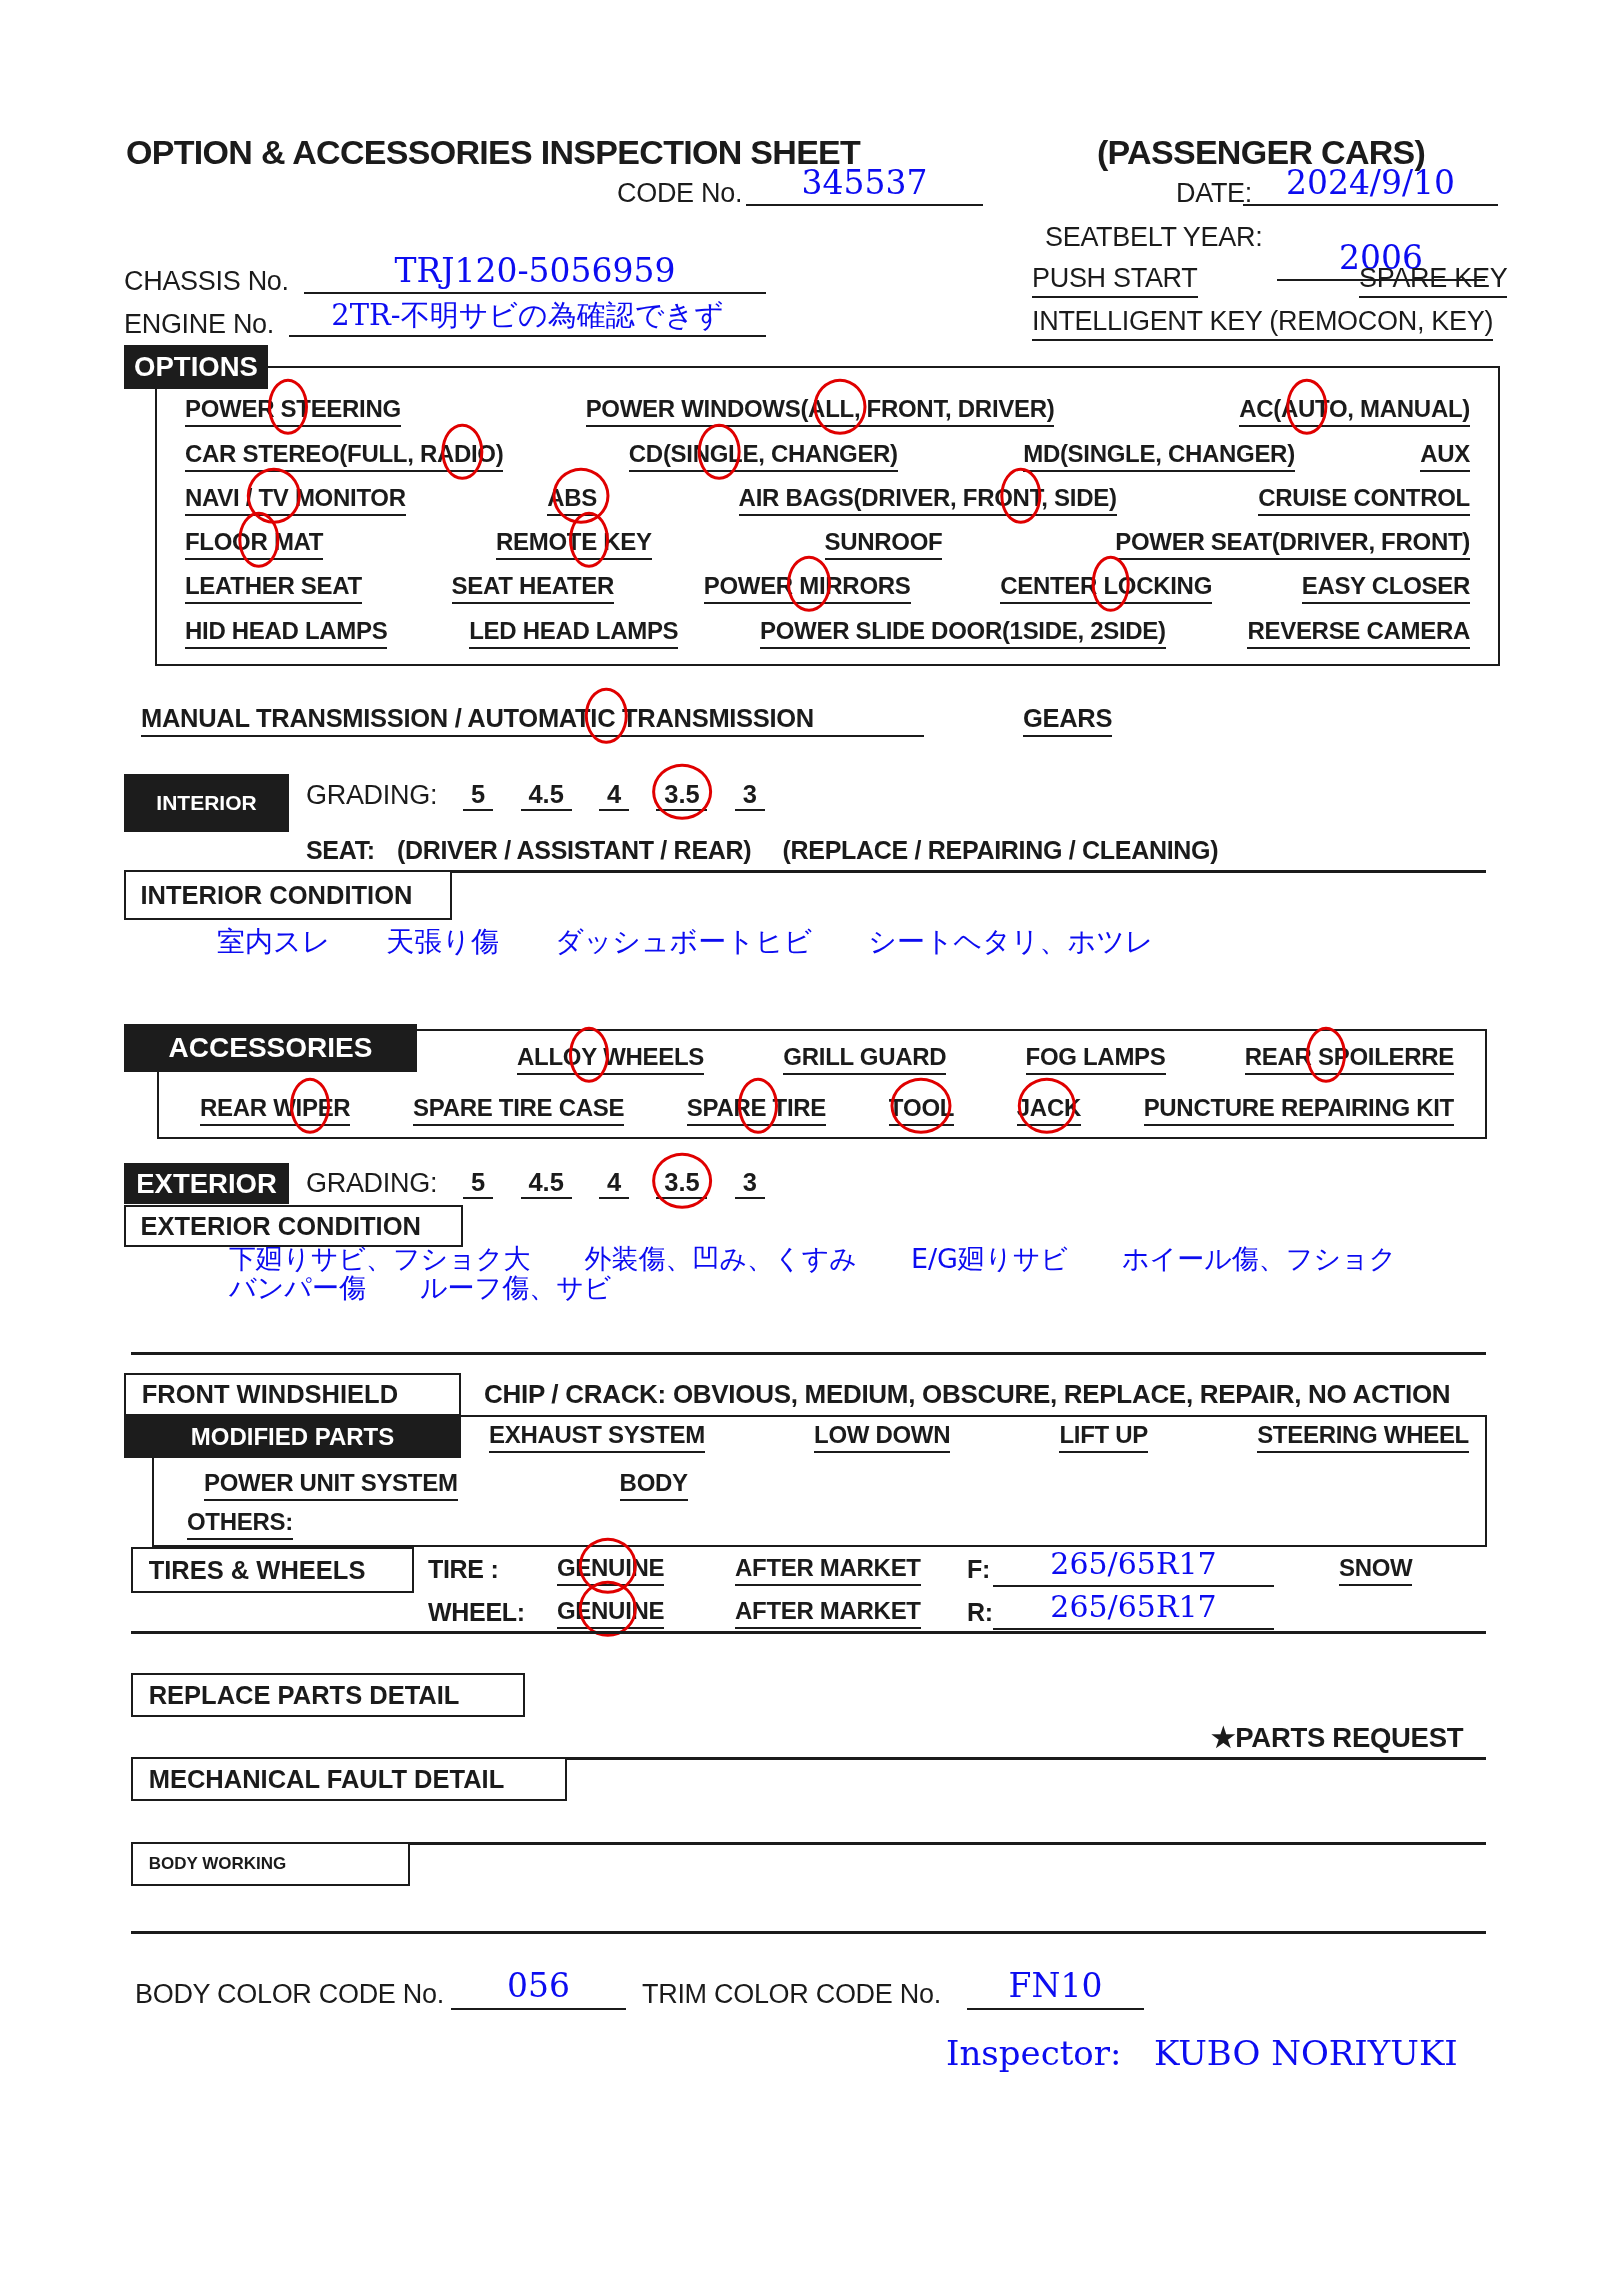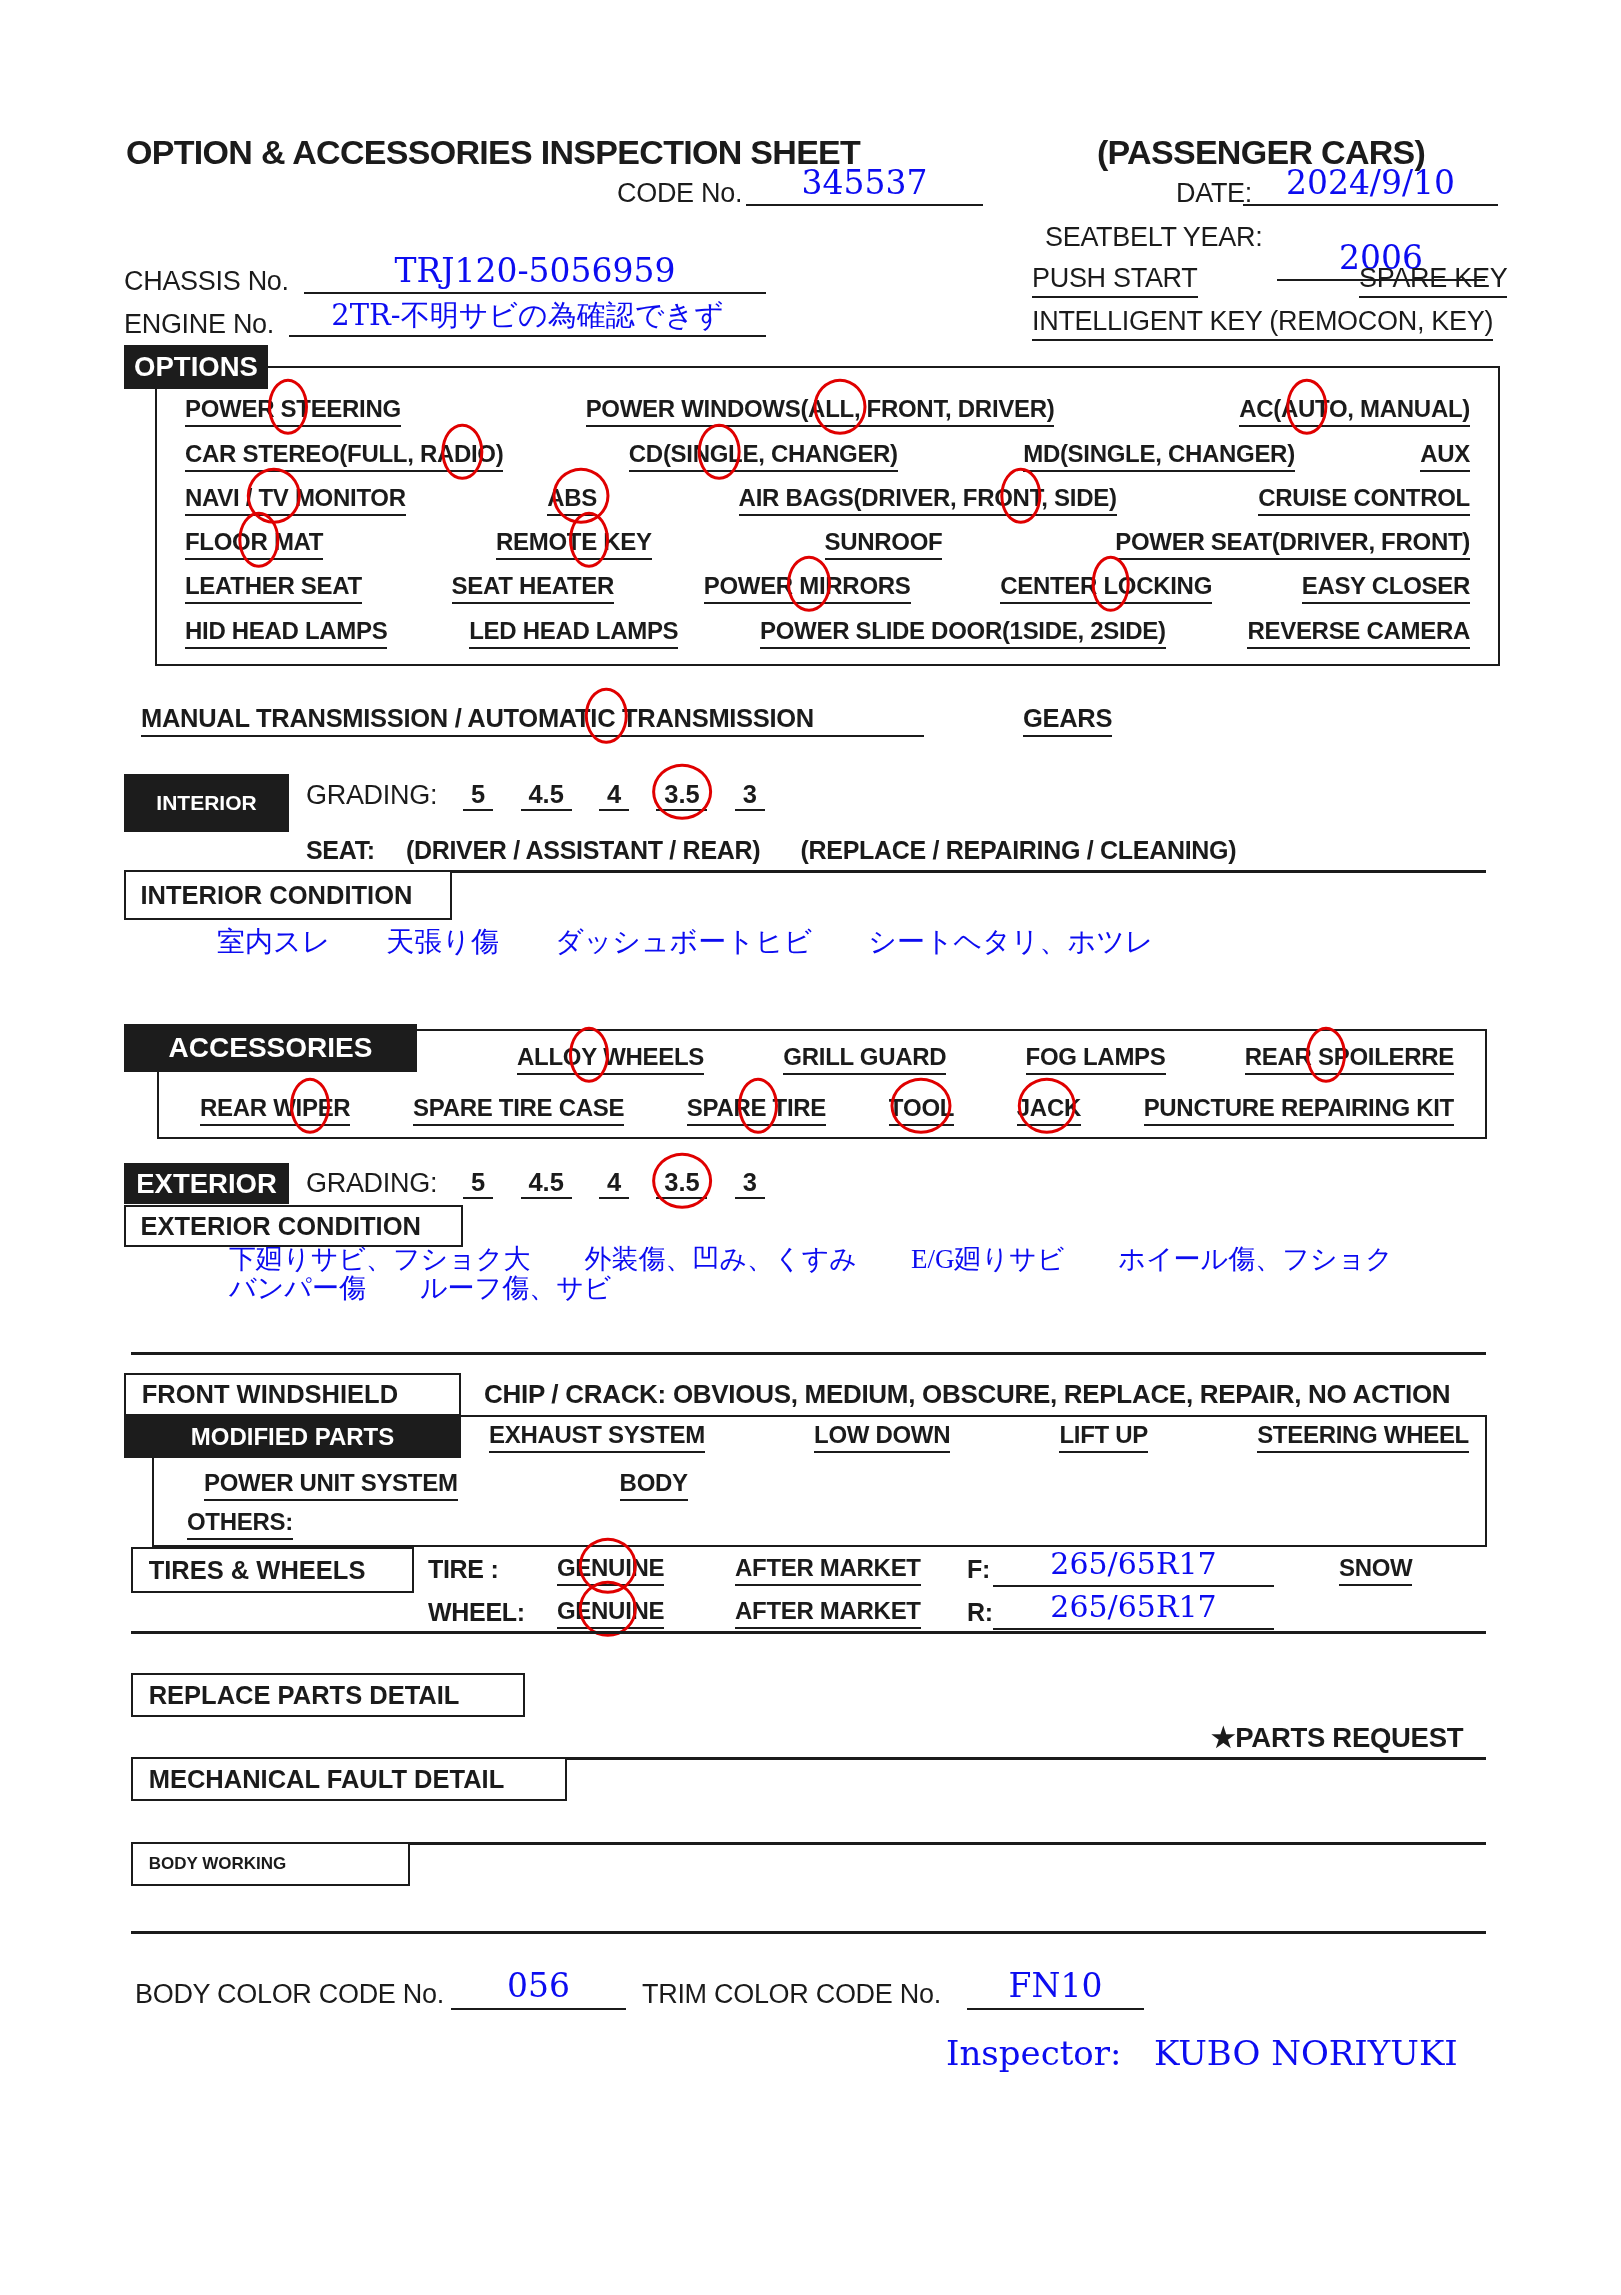--- a/index.html
+++ b/index.html
@@ -105,21 +105,21 @@
   <div class="abs colrow" style="left:306px;top:774px;height:42px;gap:17px;">
     <span class="lbl">GRADING:</span>
     <span id="interior-grades" class="colrow" style="gap:27.5px;margin-left:9.2px;">
         <span class="grade ul">5</span>
         <span class="grade ul">4.5</span>
         <span class="grade ul">4</span>
         <span class="grade ul"><span class="mk">3.5</span></span>
         <span class="grade ul">3</span>
       </span>
   </div>
-  <div class="abs colrow" style="left:306px;top:833px;height:34px;gap:31px;">
+  <div class="abs colrow" style="left:306px;top:833px;height:34px;gap:22px;">
     <span class="item" style="font-size:25px;">SEAT:</span>
     <span class="item" style="font-size:25px;">(DRIVER / ASSISTANT / REAR)</span>
     <span class="item" style="font-size:25px;margin-left:9.2px;">(REPLACE / REPAIRING / CLEANING)</span>
   </div>
   <div class="sep" style="left:131px;top:870px;width:1355px;"></div>
   <div class="abs w-box" style="left:124px;top:870px;width:328px;height:50px;font-size:25.5px;padding-left:14.4px;box-sizing:border-box;">INTERIOR CONDITION</div>
   <div class="abs ink-jp" style="left:217px;top:923px;font-size:28px;">室内スレ　　天張り傷　　ダッシュボートヒビ　　シートヘタリ、ホツレ</div>
 
   <div class="rect" style="left:157px;top:1029px;width:1330px;height:110px;"></div>
   <div class="abs hdr-box" style="left:124px;top:1024px;width:293px;height:48px;font-size:28px;">ACCESSORIES</div>
@@ -143,21 +143,21 @@
     <span class="lbl">GRADING:</span>
     <span id="exterior-grades" class="colrow" style="gap:27.5px;margin-left:9.2px;">
         <span class="grade ul">5</span>
         <span class="grade ul">4.5</span>
         <span class="grade ul">4</span>
         <span class="grade ul"><span class="mk">3.5</span></span>
         <span class="grade ul">3</span>
       </span>
   </div>
   <div class="abs w-box" style="left:124px;top:1205px;width:339px;height:42px;font-size:25.5px;padding-left:14.4px;box-sizing:border-box;">EXTERIOR CONDITION</div>
-  <div class="abs ink-jp" style="left:229px;top:1241px;font-size:27px;font-family:Liberation Serif, serif;">下廻りサビ、フショク大　　外装傷、凹み、くすみ　　E/G廻りサビ　　ホイール傷、フショク</div>
+  <div class="abs ink-jp" style="left:229px;top:1241px;font-size:27px;">下廻りサビ、フショク大　　外装傷、凹み、くすみ　　E/G廻りサビ　　ホイール傷、フショク</div>
   <div class="abs ink-jp" style="left:229px;top:1270px;font-size:27px;">バンパー傷　　ルーフ傷、サビ</div>
 
   <div class="sep" style="left:131px;top:1352px;width:1355px;"></div>
 
   <div class="abs w-box" style="left:124px;top:1373px;width:337px;height:43px;font-size:25.5px;padding-left:15.7px;box-sizing:border-box;">FRONT WINDSHIELD</div>
   <div class="abs colrow" style="left:484px;top:1373px;height:43px;font-size:26px;font-weight:600;letter-spacing:-0.3px;">CHIP / CRACK:  OBVIOUS,  MEDIUM,  OBSCURE,  REPLACE,  REPAIR,  NO ACTION</div>
 
   <div class="rect" style="left:152px;top:1415px;width:1335px;height:132px;border-width:2.6px;"></div>
   <div class="abs hdr-box" style="left:124px;top:1415px;width:337px;height:43px;font-size:24px;">MODIFIED PARTS</div>
   <div class="abs row" id="modified-row1" style="left:489px;top:1415px;width:980px;height:43px;">

